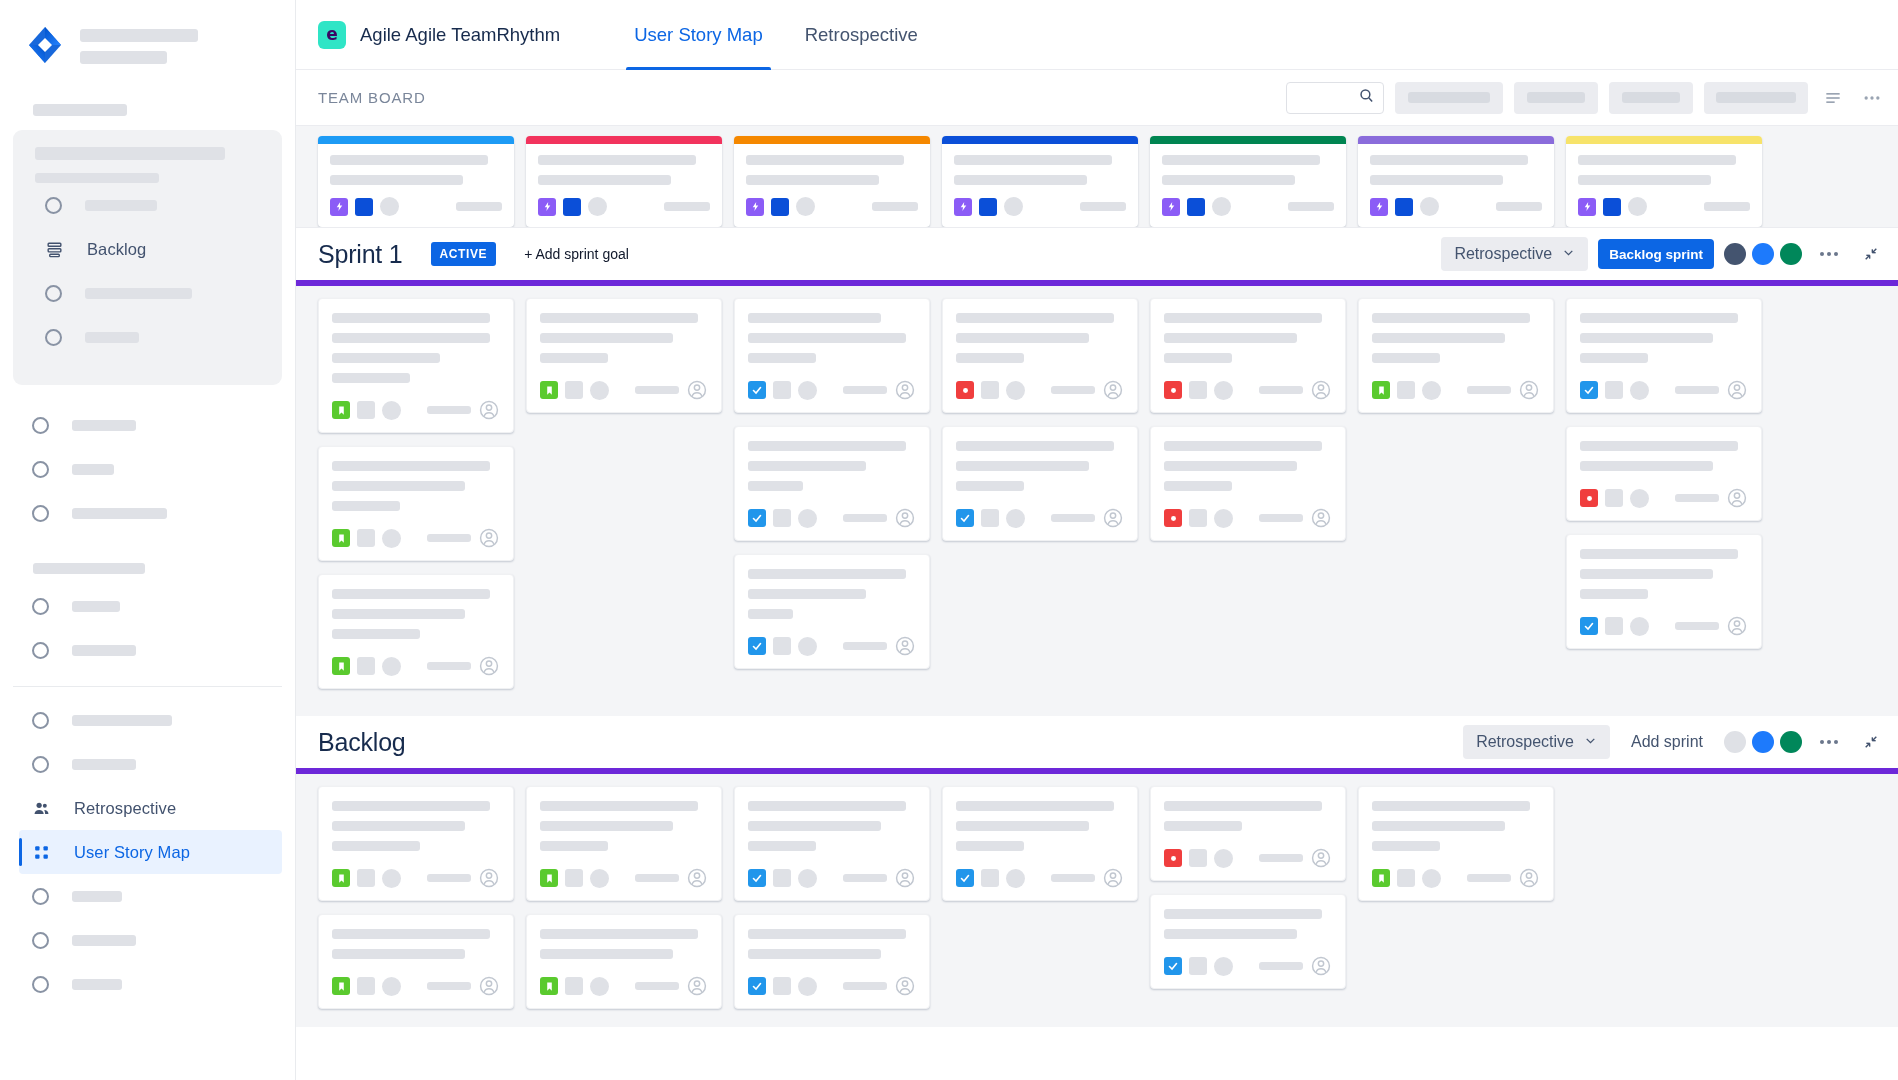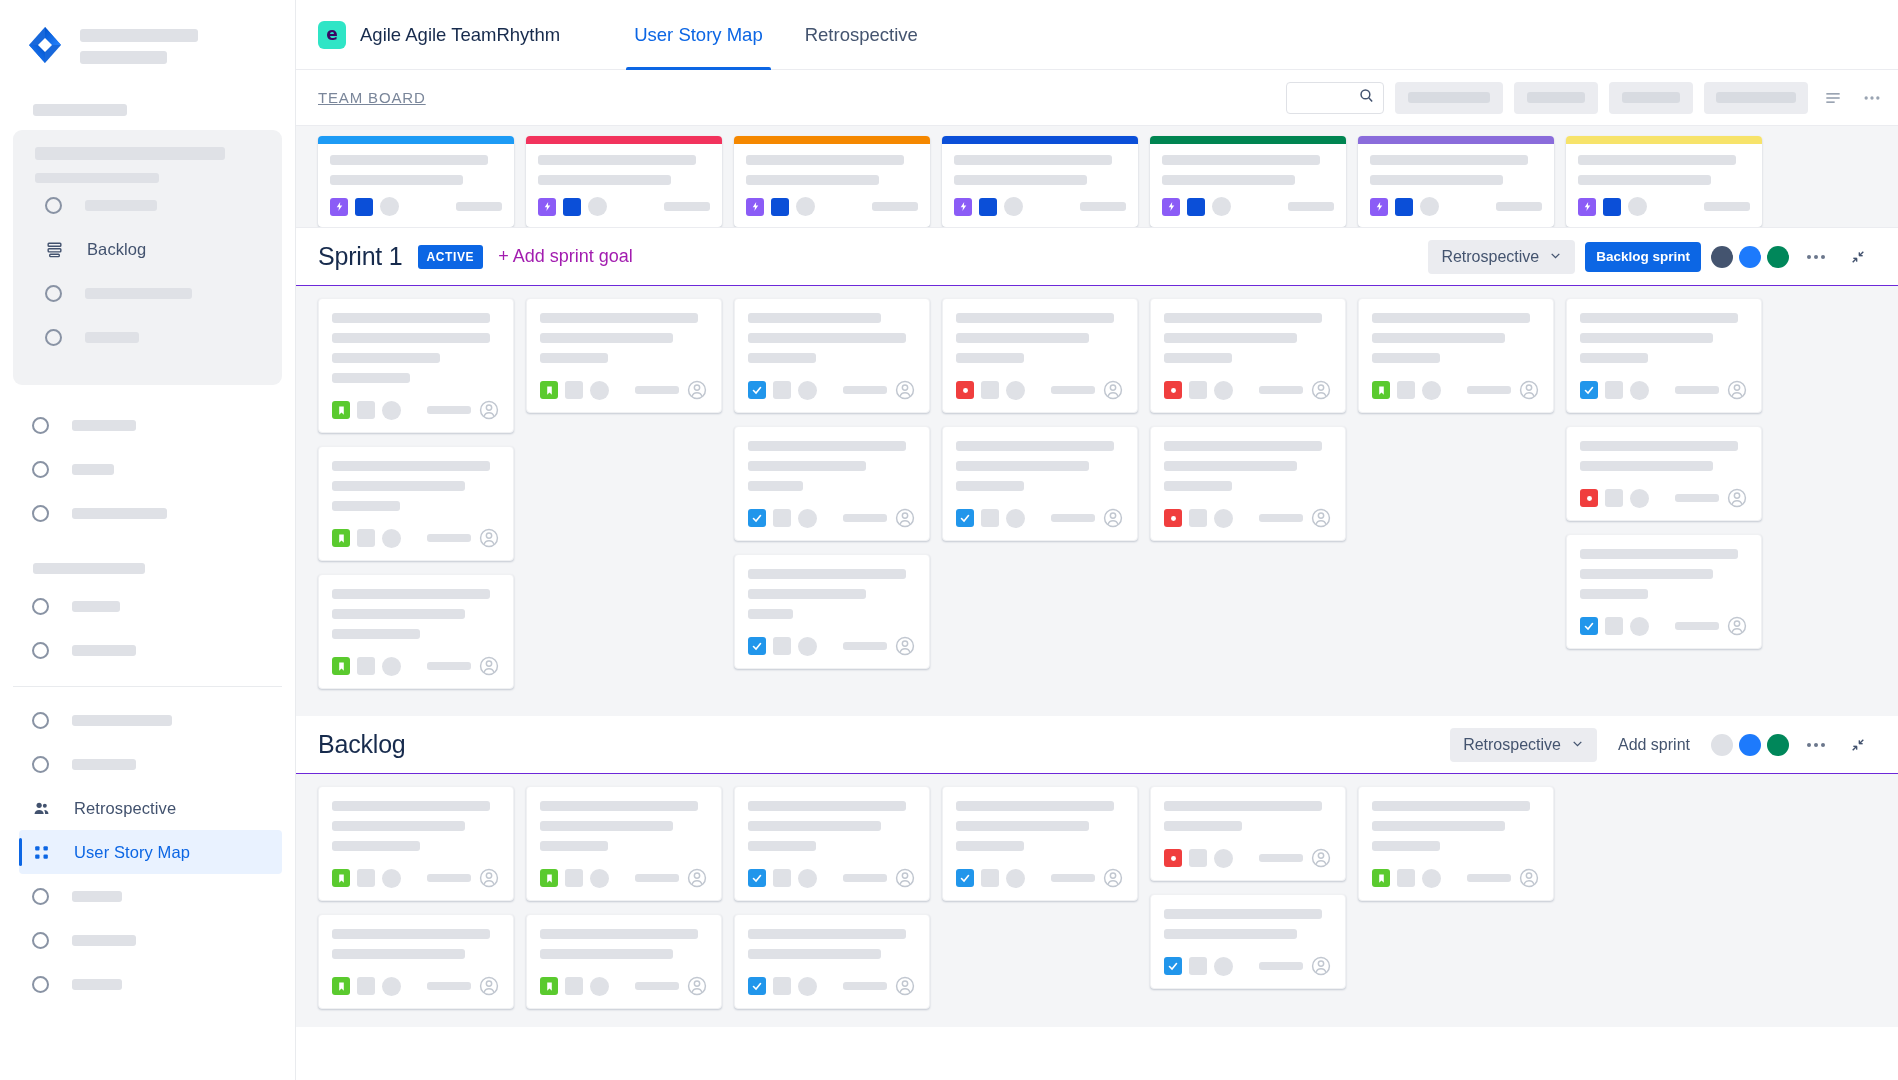--- a/index.html
+++ b/index.html
@@ -58,21 +58,21 @@
   .tab { font-size:18.5px; color:#44546f; padding:0 8px 0 8px; height:70px;
          display:flex; align-items:center; position:relative; }
   .tab.active { color:#0c66e4; }
   .tab.active::after { content:""; position:absolute; left:0; right:0; bottom:0;
                        height:3px; background:#0c66e4; border-radius:2px 2px 0 0; }
   .tabs { display:flex; gap:26px; }
 
   
   .toolbar { height:56px; min-height:56px; display:flex; align-items:center;
              padding:0 12px 0 22px; border-bottom:1px solid #ebecf0; }
-  .board-title { font-size:15px; letter-spacing:.85px; color:#7a869a;text-decoration:underline; }
+  .board-title { font-size:15px; letter-spacing:.85px; color:#7a869a; }
   .tb-right { margin-left:auto; display:flex; align-items:center; gap:11px; }
   .searchbox { width:98px; height:32px; border:1px solid #dfe1e6; border-radius:4px;
                display:flex; align-items:center; justify-content:flex-end;
                padding-right:8px; background:#fff; }
   .sk-btn { height:32px; background:#ebecf0; border-radius:4px; display:flex;
             align-items:center; justify-content:center; }
   .sk-btn .sk { background:#d8dbe1; height:11px; border-radius:3px; }
   .sk-btn.w1 { width:108px; } .sk-btn.w1 .sk { width:82px; }
   .sk-btn.w2 { width:84px; }  .sk-btn.w2 .sk { width:58px; }
   .sk-btn.w3 { width:84px; }  .sk-btn.w3 .sk { width:58px; }
@@ -96,26 +96,26 @@
           display:flex; align-items:center; justify-content:center; }
   .mini.epic-ic { background:#8b5cf6; }
   .mini.sq-blue { background:#0b4fd8; }
   .dot-grey { width:19px; height:19px; min-width:19px; border-radius:50%;
               background:#dfe1e6; }
   .epic-foot .sk-pts { margin-left:auto; width:46px; height:9px; background:#dfe1e6;
                        border-radius:3px; }
 
   
   .sec-head { height:58px; min-height:58px; display:flex; align-items:center;
-              gap:15px; padding:0 25px 0 22px; background:#fff;
-              border-bottom:1px solid #6d28d9; }
+              gap:28px; padding:0 12px 0 22px; background:#fff;
+              border-bottom:6px solid #6d28d9; }
   .sec-title { font-size:25px; font-weight:400; color:#172b4d; letter-spacing:-.2px; }
   .badge-active { background:#0c66e4; color:#fff; font-size:12px; font-weight:700;
                   letter-spacing:.6px; padding:5px 9px; border-radius:3px; }
-  .add-goal { font-size:18px; color:#a21caf; }
+  .add-goal { font-size:14px; color:#0f172a; }
   .sec-right { margin-left:auto; display:flex; align-items:center; gap:10px; }
   .btn-soft { background:#ebecf0; border-radius:4px; height:34px; padding:0 13px;
               display:flex; align-items:center; gap:10px; font-size:16px;
               color:#44546f; }
   .btn-plain { background:transparent; border-radius:4px; height:34px; padding:0 11px;
                display:flex; align-items:center; font-size:16px; color:#44546f; }
   .btn-primary { background:#0c66e4; color:#fff; border-radius:4px; height:30px;
                  padding:0 11px; display:flex; align-items:center; font-size:13.5px;
                  font-weight:600; }
   .avatars { display:flex; gap:6px; align-items:center; }

